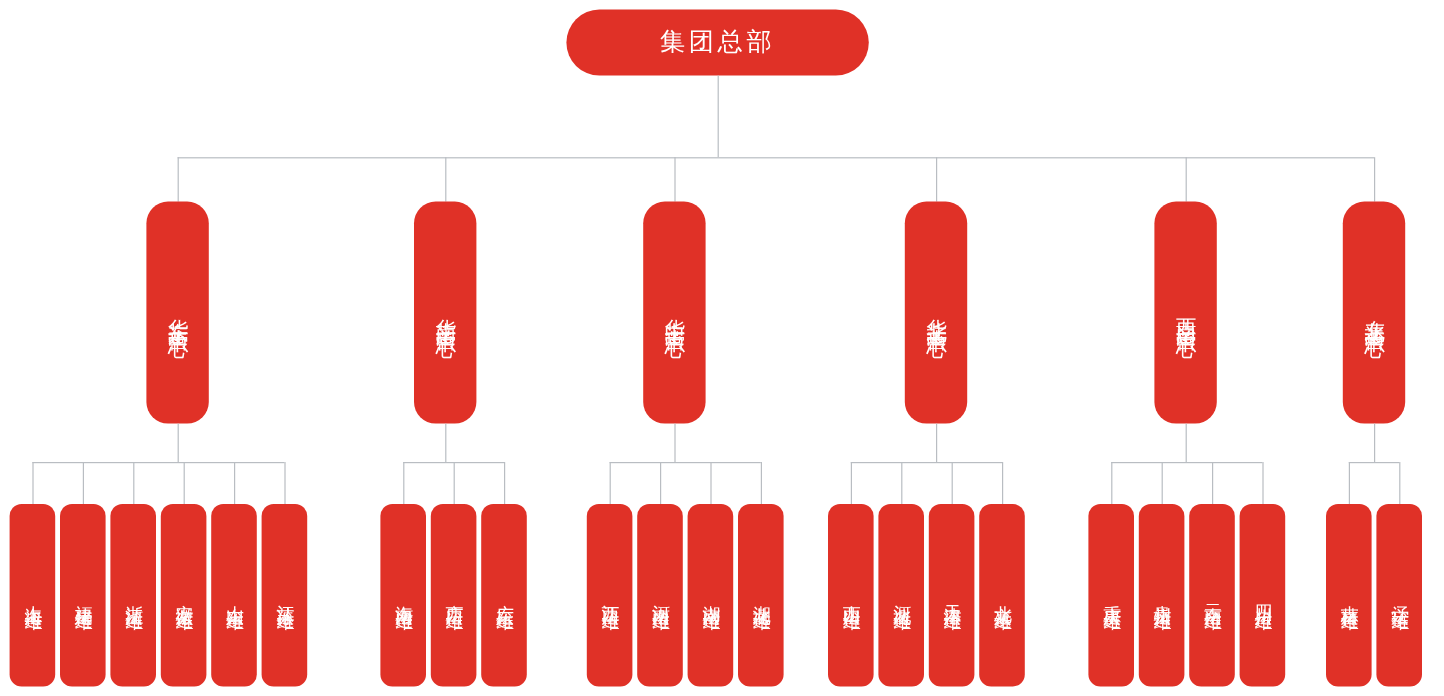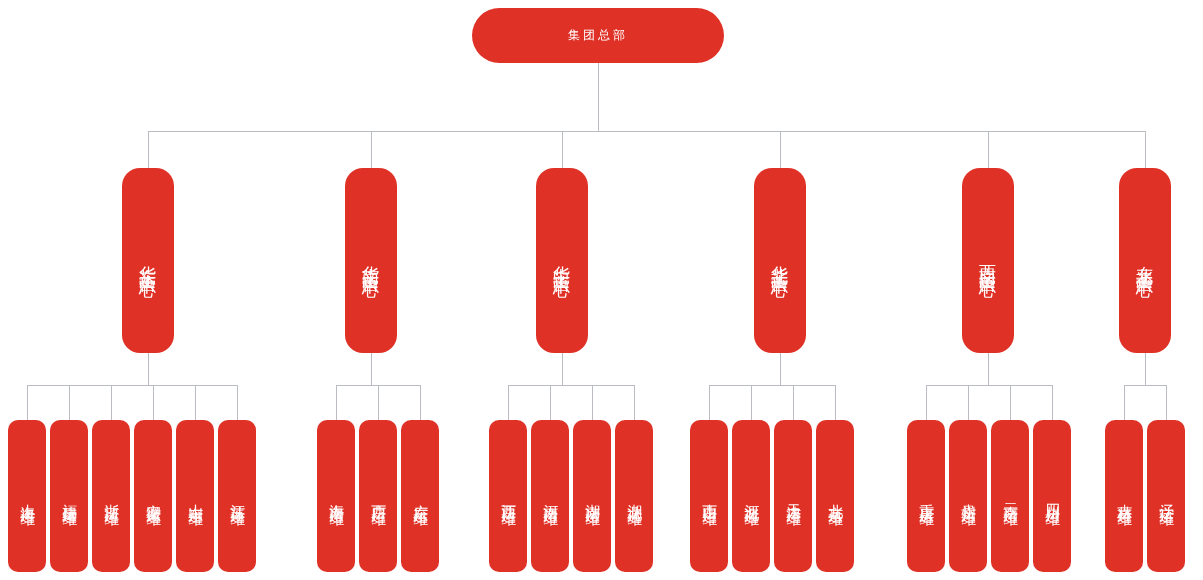--- a/index.html
+++ b/index.html
@@ -24,21 +24,21 @@
     box-sizing: border-box;
     display: flex;
     align-items: center;
     justify-content: center;
     text-align: center;
     line-height: 1.18;
     letter-spacing: 0.5px;
   }
   .root-node {
     border-radius: 28px;
-    font-size: 12px;
+    font-size: 21px;
     letter-spacing: 3px;
     font-weight: normal;
   }
   .region-node {
     border-radius: 18px;
     font-size: 17px;
     writing-mode: vertical-rl;
     text-orientation: upright;
     letter-spacing: 3px;
     padding: 6px 0;

